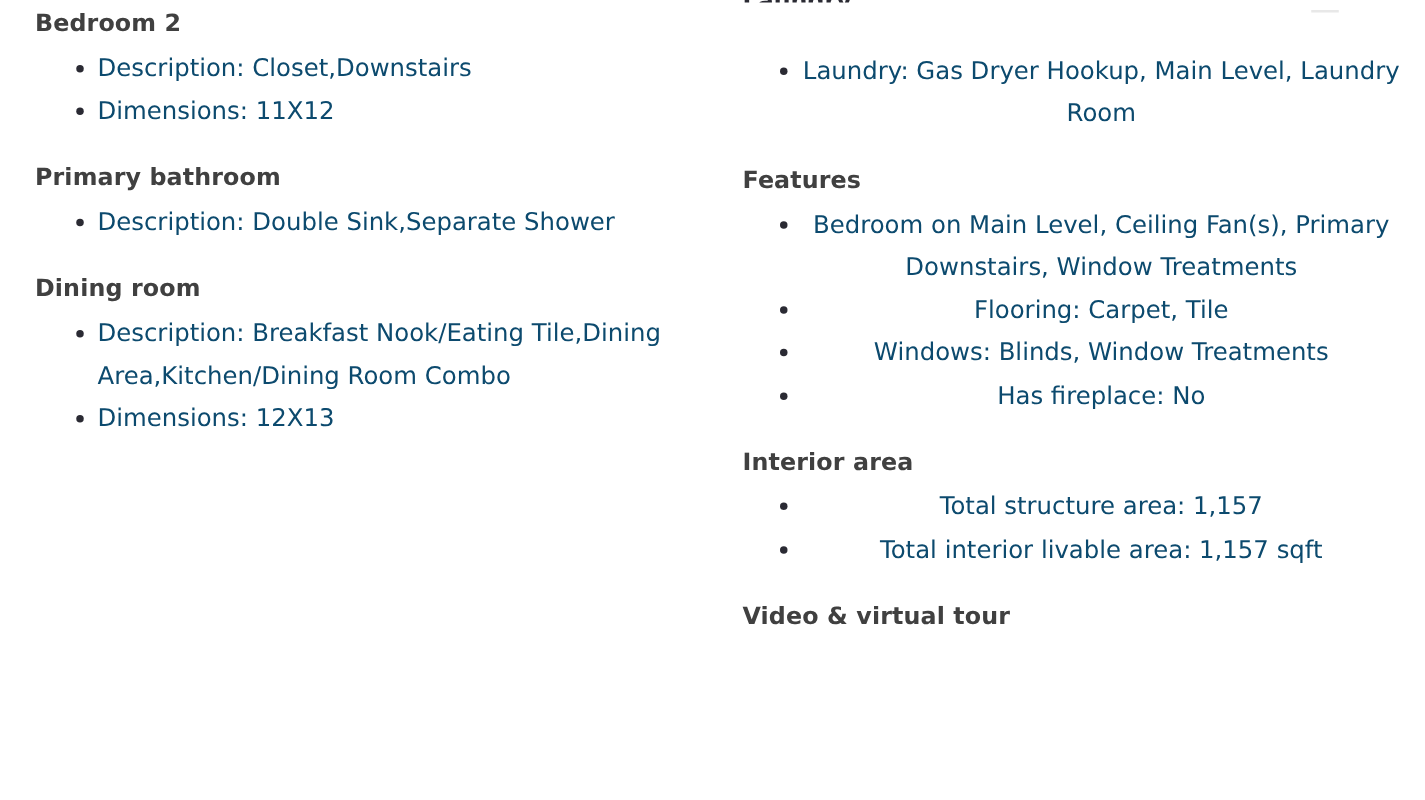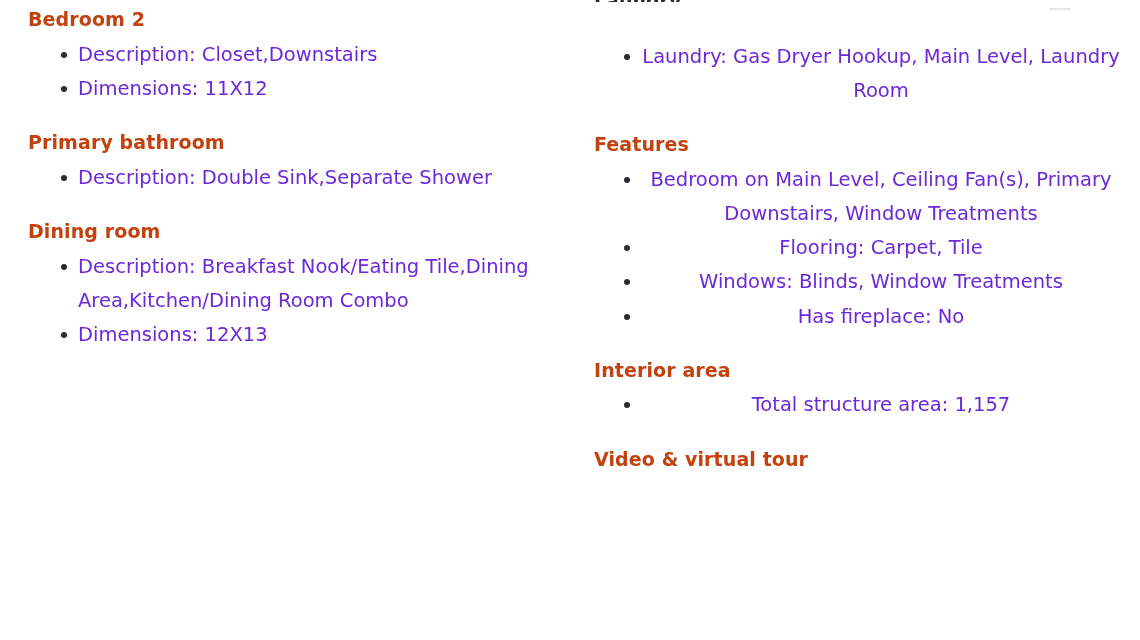--- a/index.html
+++ b/index.html
@@ -37,38 +37,38 @@
     padding-left: 30px;
     padding-right: 20px;
   }
   .section {
     margin: 0;
   }
   .section-title {
     font-size: 19px;
     font-weight: 700;
     line-height: 1.25;
-    color: #c2410c;
+    color: #404040;
     letter-spacing: 0.1px;
     margin: 0;
   }
   .section + .section {
     margin-top: 25px;
   }
   ul.items {
     list-style: none;
     margin: 6px 0 0 0;
     padding: 0;
   }
   ul.items li {
     position: relative;
     padding-left: 50px;
     font-size: 19.5px;
     line-height: 1.75;
-    color: #6d28d9;
+    color: #0c4a6e;
     font-weight: 400;
   }
   ul.items li::before {
     content: "";
     position: absolute;
     left: 33px;
     top: 14px;
     width: 6px;
     height: 6px;
     border-radius: 50%;
@@ -152,20 +152,21 @@
         <li>Flooring: Carpet, Tile</li>
         <li>Windows: Blinds, Window Treatments</li>
         <li>Has fireplace: No</li>
       </ul>
     </div>
 
     <div class="section">
       <h3 class="section-title">Interior area</h3>
       <ul class="items">
         <li>Total structure area: 1,157</li>
+        <li>Total interior livable area: 1,157 sqft</li>
       </ul>
     </div>
 
     <div class="section">
       <h3 class="section-title">Video &amp; virtual tour</h3>
     </div>
 
   </div>
 
 </div>

